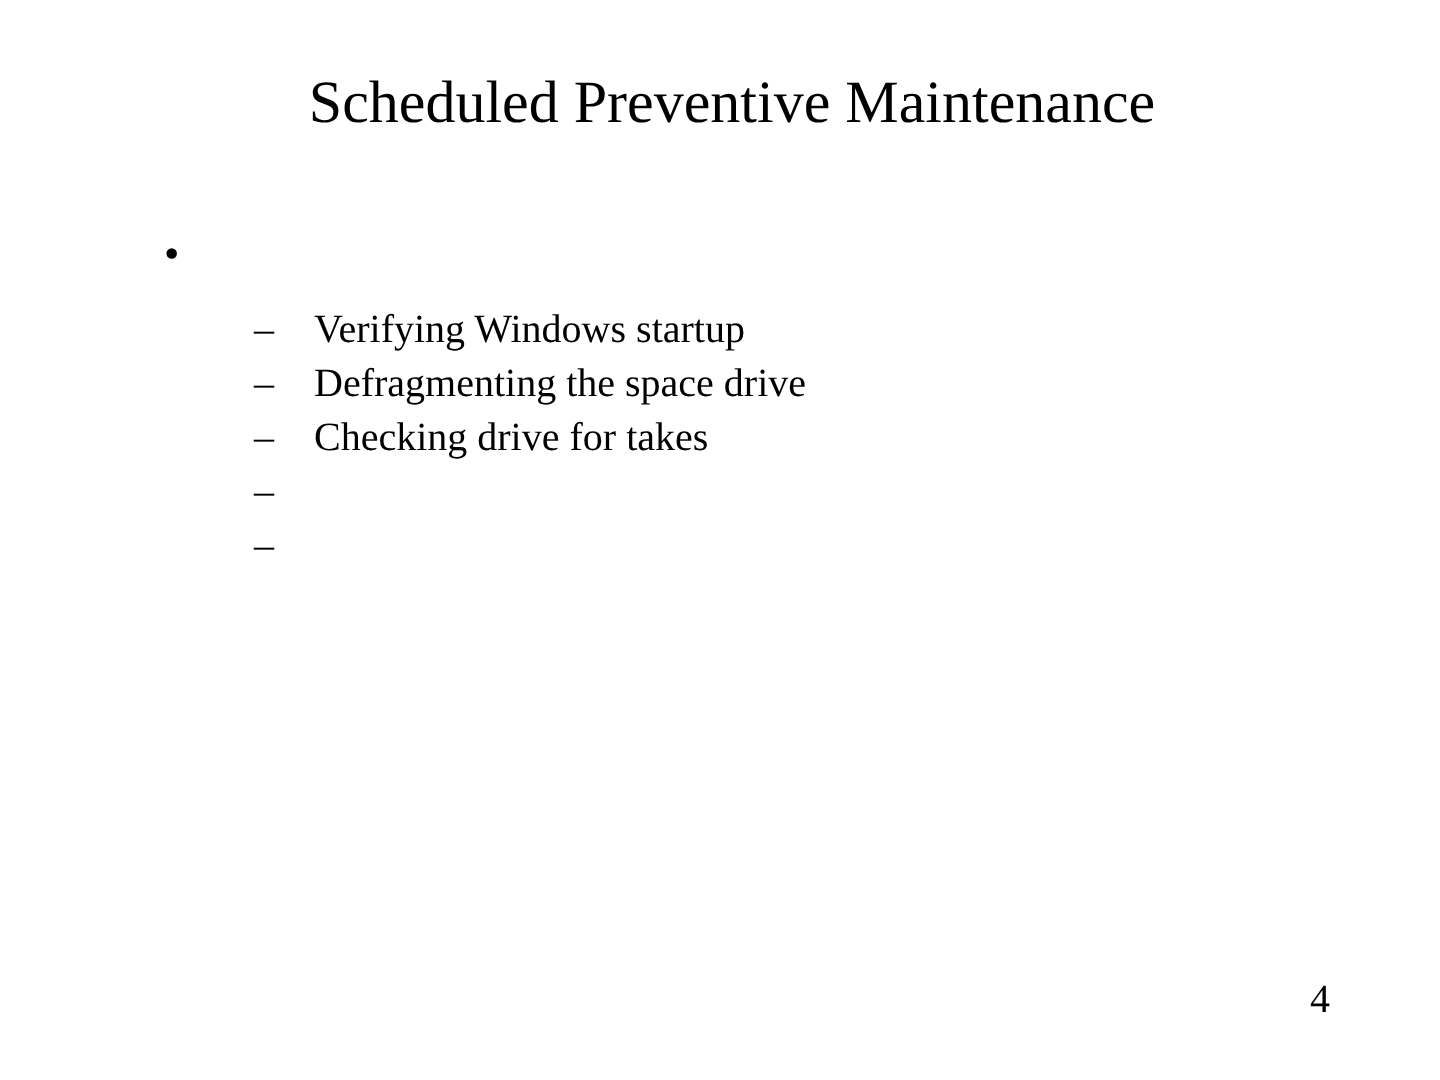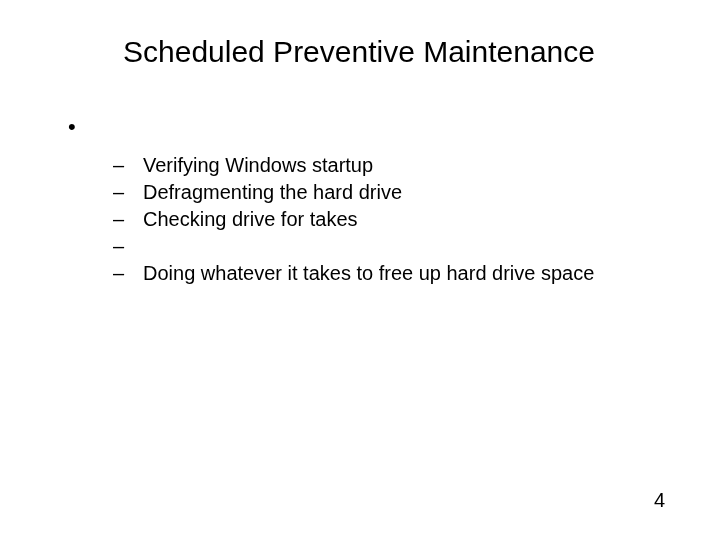--- a/index.html
+++ b/index.html
@@ -12,22 +12,23 @@
       height: 540px;
       background: #ffffff;
       font-family: Arial, Helvetica, sans-serif;
       color: #000000;
       position: relative;
       overflow: hidden;
     }
     .slide {
       width: 100%;
       height: 100%;
-      padding: 30px 50px 40px 48px;
+      padding: 30px 50px 40px 62px;
       position: relative;
+      font-family: Liberation Serif, serif;
     }
     .title {
       font-size: 30px;
       font-weight: normal;
       text-align: center;
       margin-bottom: 45px;
       margin-top: 5px;
     }
     .content {
       padding-left: 20px;
@@ -73,30 +74,29 @@
       <span class="marker">•</span>
     </div>
 
     <div class="sub-list">
       <div class="bullet-l2">
         <span class="marker">–</span>
         <span>Verifying Windows startup</span>
       </div>
       <div class="bullet-l2">
         <span class="marker">–</span>
-        <span>Defragmenting the hard drive</span>
+        <span>Defragmenting the space drive</span>
       </div>
       <div class="bullet-l2">
         <span class="marker">–</span>
         <span>Checking drive for takes</span>
       </div>
       <div class="bullet-l2">
         <span class="marker">–</span>
       </div>
       <div class="bullet-l2">
         <span class="marker">–</span>
-        <span>Doing whatever it takes to free up hard drive space</span>
       </div>
     </div>
   </div>
 
   <div class="page-number">4</div>
 </div>
 
 </body></html>

